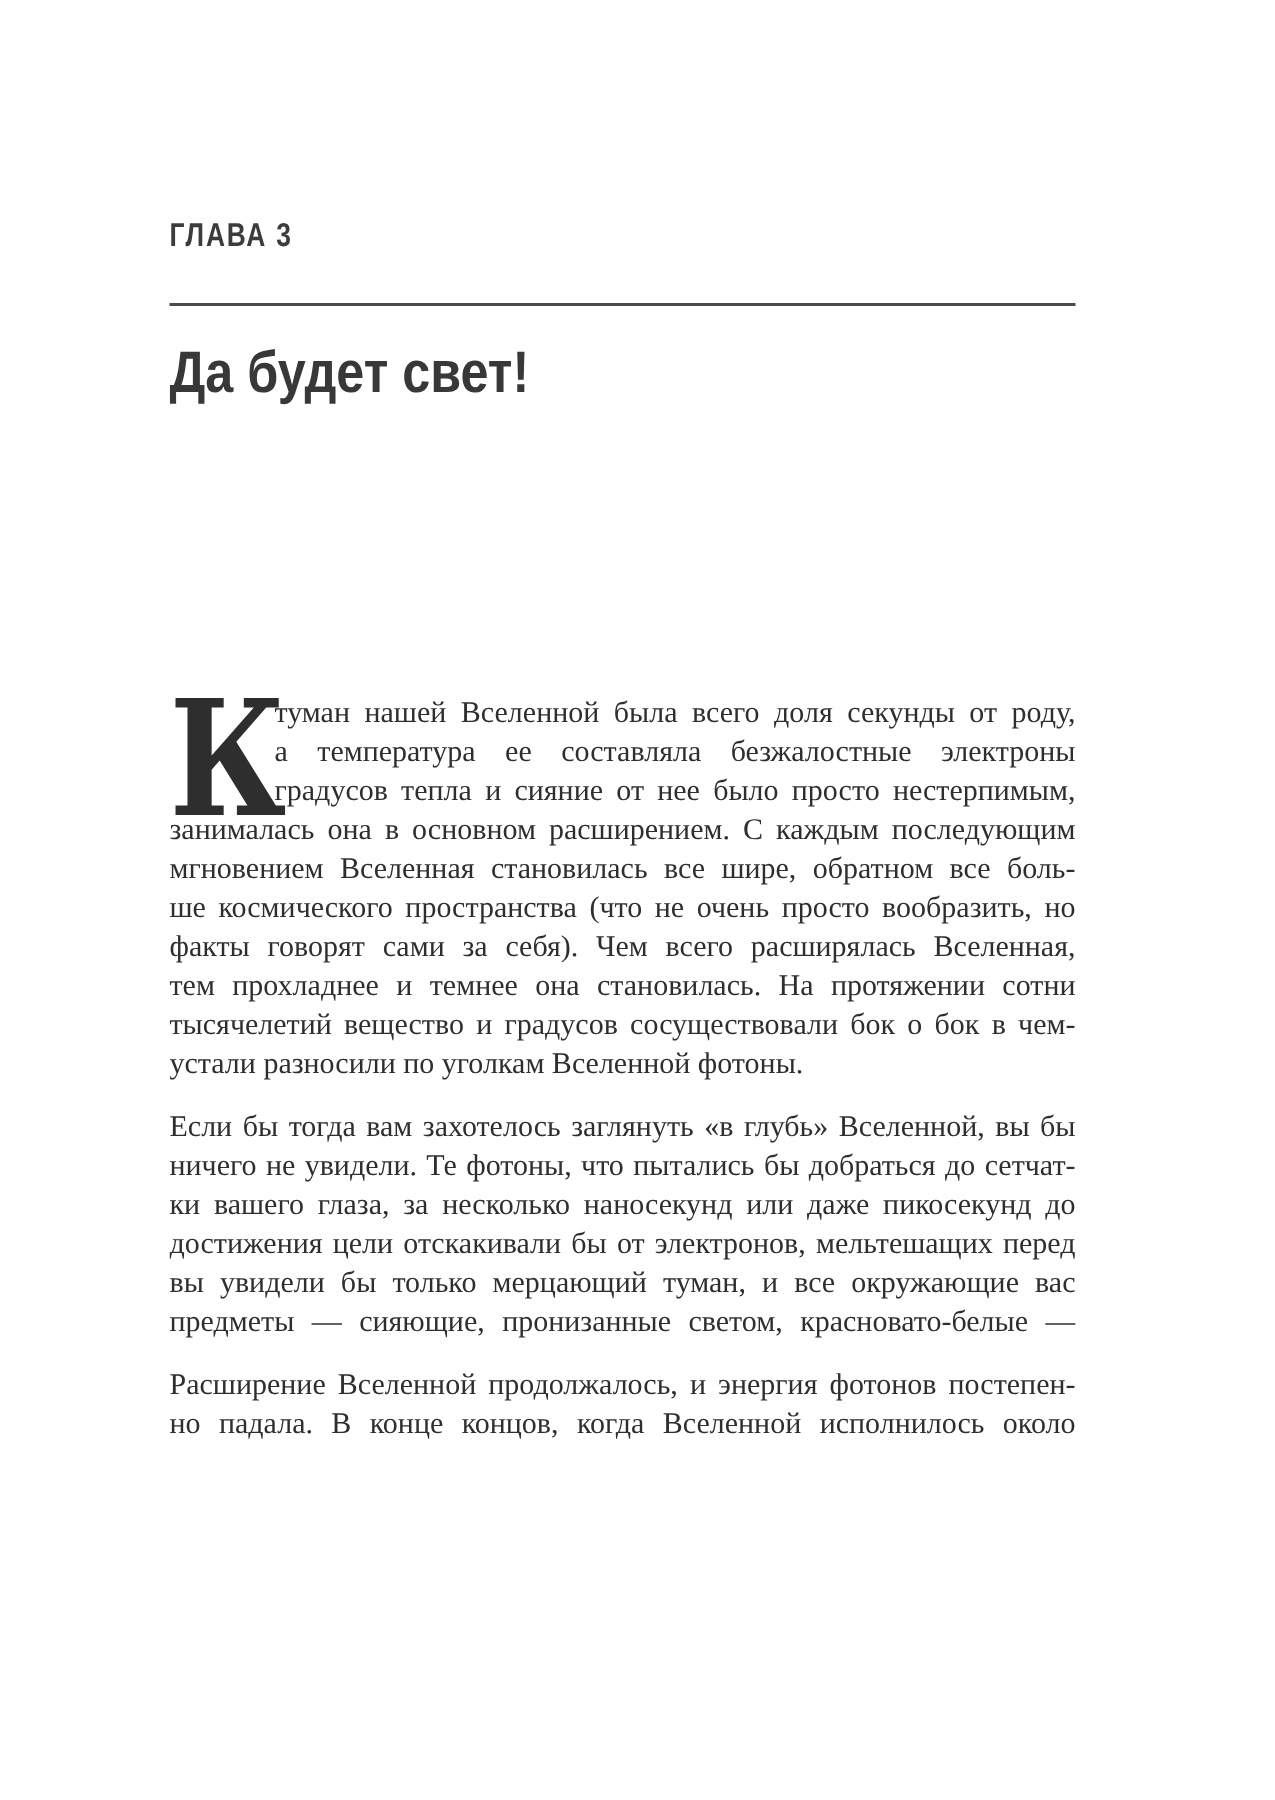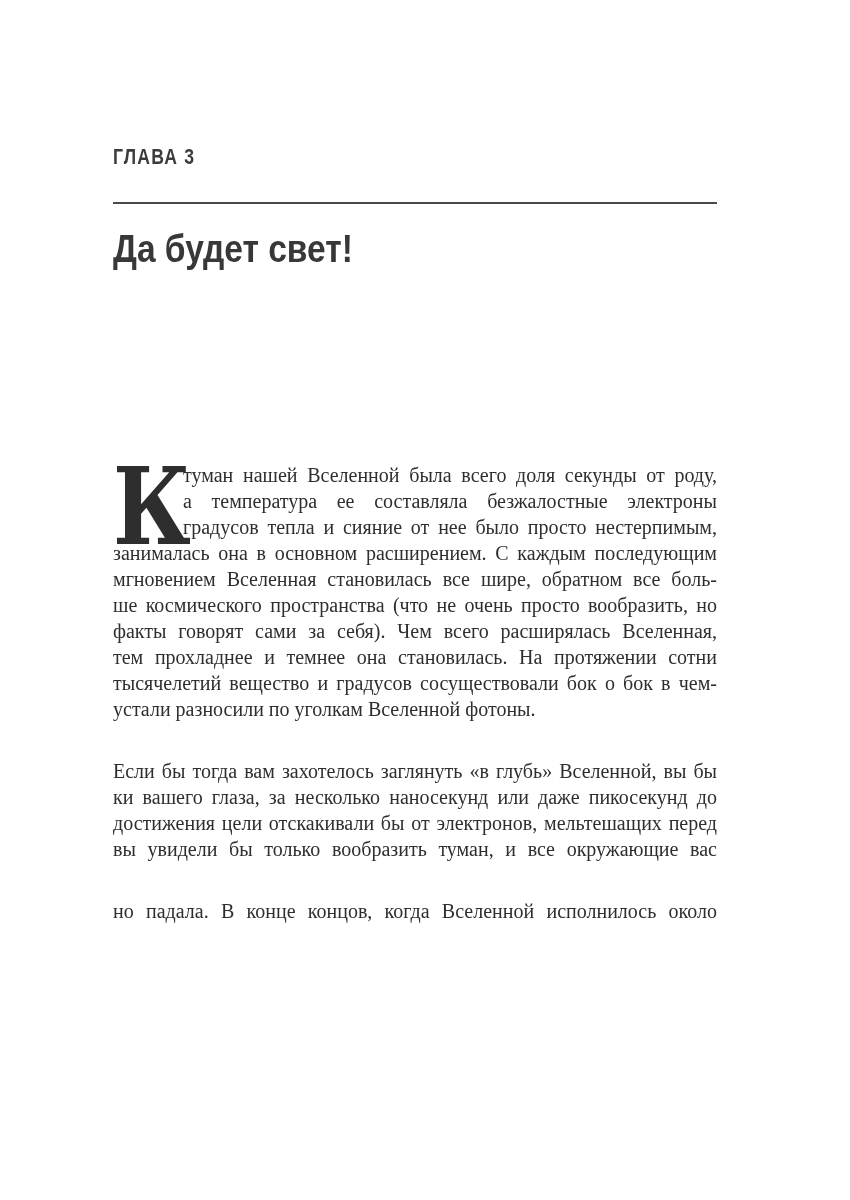--- a/index.html
+++ b/index.html
@@ -48,21 +48,21 @@
     transform-origin: 0 0;
   }
   .body-text {
     margin-top: 192px;
     font-family: "Liberation Serif", serif;
     font-size: 20px;
     line-height: 26px;
     color: #2e2e2e;
   }
   .para { text-align: justify; }
-  .para + .para { margin-top: 36px; }
+  .para + .para { margin-top: 16px; }
   .line {
     height: 26px;
     overflow: hidden;
     text-align: justify;
     text-align-last: justify;
   }
   .line.end { text-align-last: left; }
   .dropcap {
     float: left;
     width: 60px;
@@ -100,24 +100,27 @@
         <div class="line">мгновением Вселенная становилась все шире, обратном все боль-</div>
         <div class="line">ше космического пространства (что не очень просто вообразить, но</div>
         <div class="line">факты говорят сами за себя). Чем всего расширялась Вселенная,</div>
         <div class="line">тем прохладнее и темнее она становилась. На протяжении сотни</div>
         <div class="line">тысячелетий вещество и градусов сосуществовали бок о бок в чем-</div>
         <div class="line end">устали разносили по уголкам Вселенной фотоны.</div>
       </div>
 
       <div class="para">
         <div class="line">Если бы тогда вам захотелось заглянуть «в глубь» Вселенной, вы бы</div>
+        <div class="line">ничего не увидели. Те фотоны, что пытались бы добраться до сетчат-</div>
         <div class="line">ки вашего глаза, за несколько наносекунд или даже пикосекунд до</div>
         <div class="line">достижения цели отскакивали бы от электронов, мельтешащих перед</div>
-        <div class="line">вы увидели бы только вообразить туман, и все окружающие вас</div>
+        <div class="line">вы увидели бы только мерцающий туман, и все окружающие вас</div>
+        <div class="line">предметы — сияющие, пронизанные светом, красновато-белые —</div>
       </div>
 
       <div class="para">
+        <div class="line">Расширение Вселенной продолжалось, и энергия фотонов постепен-</div>
         <div class="line">но падала. В конце концов, когда Вселенной исполнилось около</div>
       </div>
 
     </div>
   </div>
 </div>
 
 </body></html>

